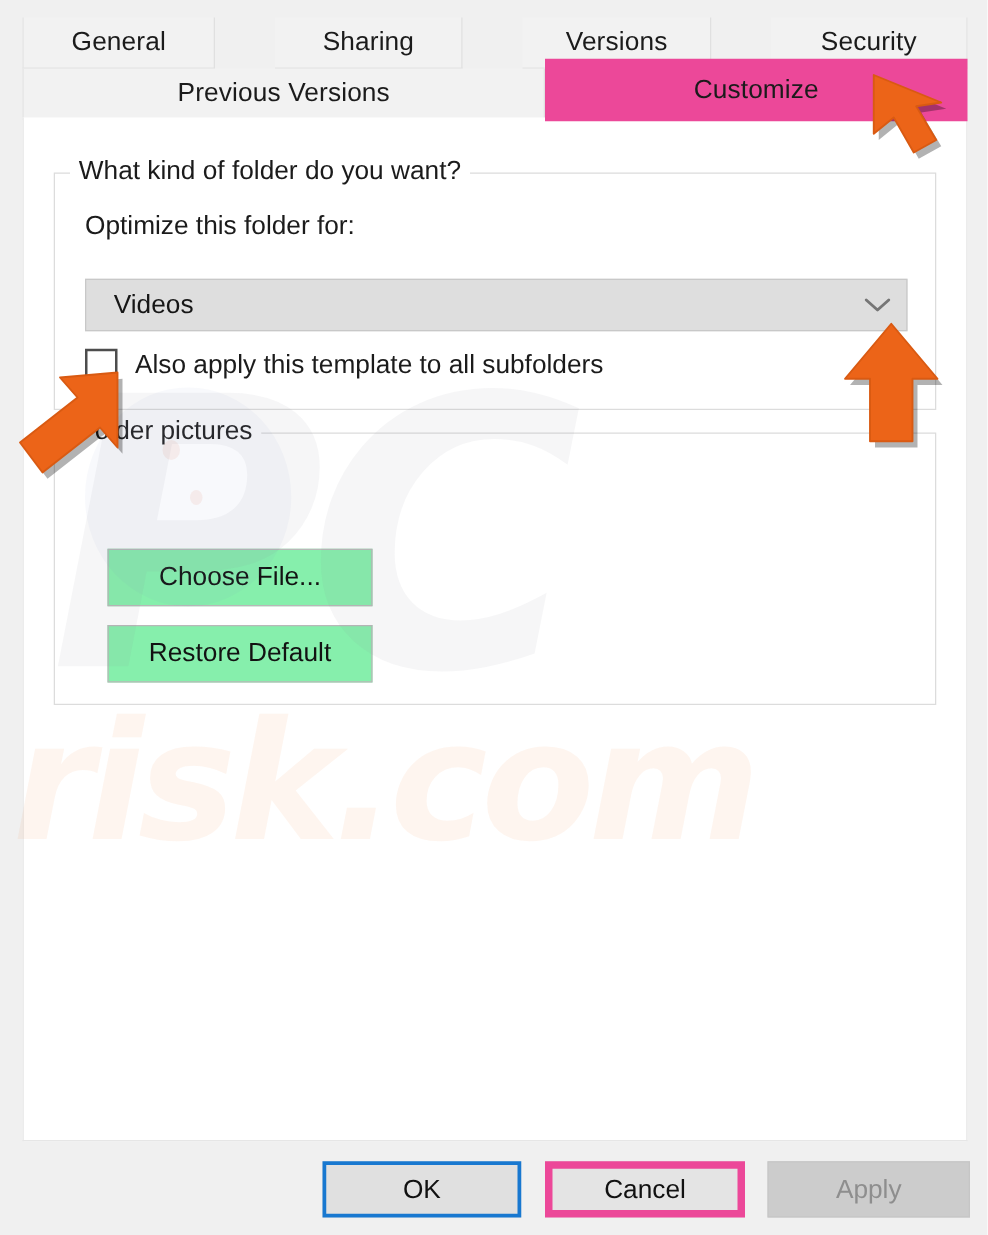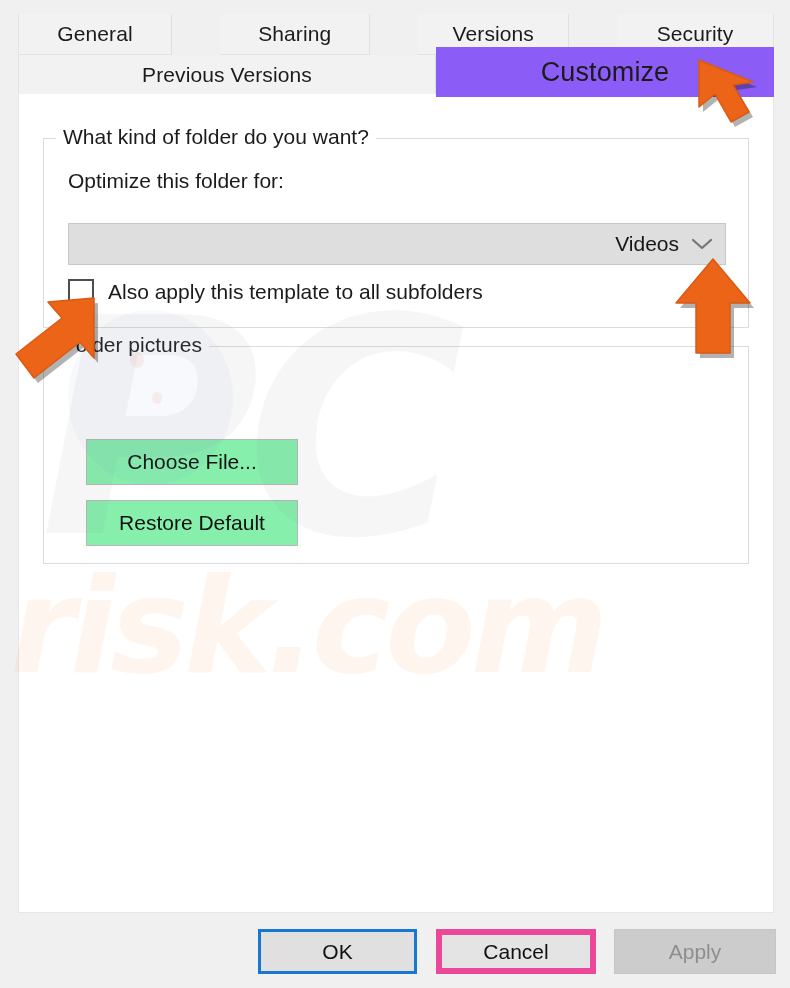--- a/index.html
+++ b/index.html
@@ -132,25 +132,25 @@
 
   .tab.t-prev { width: 418px; border-left: 1px solid #e4e4e4; }
 
   
   .tab.t-custom {
     position: absolute;
     left: 418px;
     top: -8px;
     width: 338px;
     height: 50px;
-    background: #8b5cf6;
+    background: #ec4899;
     border: none;
     border-right: none;
     border-bottom: none;
-    font-size: 27px;
+    font-size: 21px;
     z-index: 3;
   }
 
   
   #content {
     position: absolute;
     left: 18px;
     top: 94px;
     width: 756px;
     height: 819px;
@@ -160,21 +160,20 @@
     box-sizing: border-box;
     z-index: 2;
   }
 
   
   .groupbox {
     position: absolute;
     box-sizing: border-box;
     border: 1px solid #dcdcdc;
     background: transparent;
-    text-align: right;
   }
   #gb-kind {
     left: 24px;
     top: 44px;
     width: 706px;
     height: 190px;
   }
   #gb-pics {
     left: 24px;
     top: 252px;

